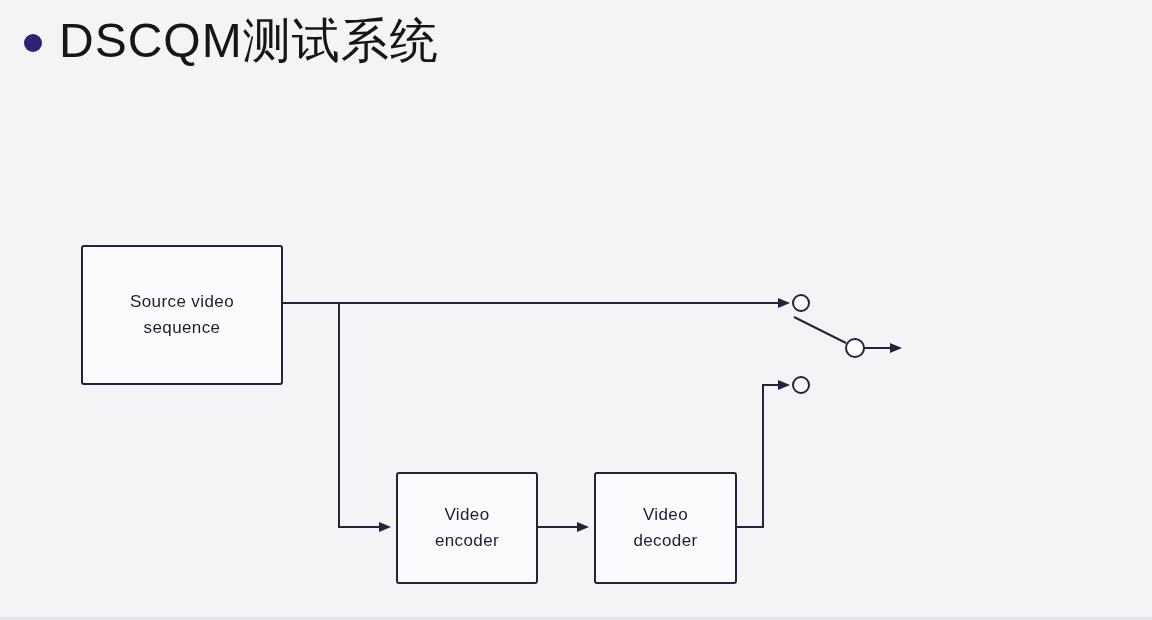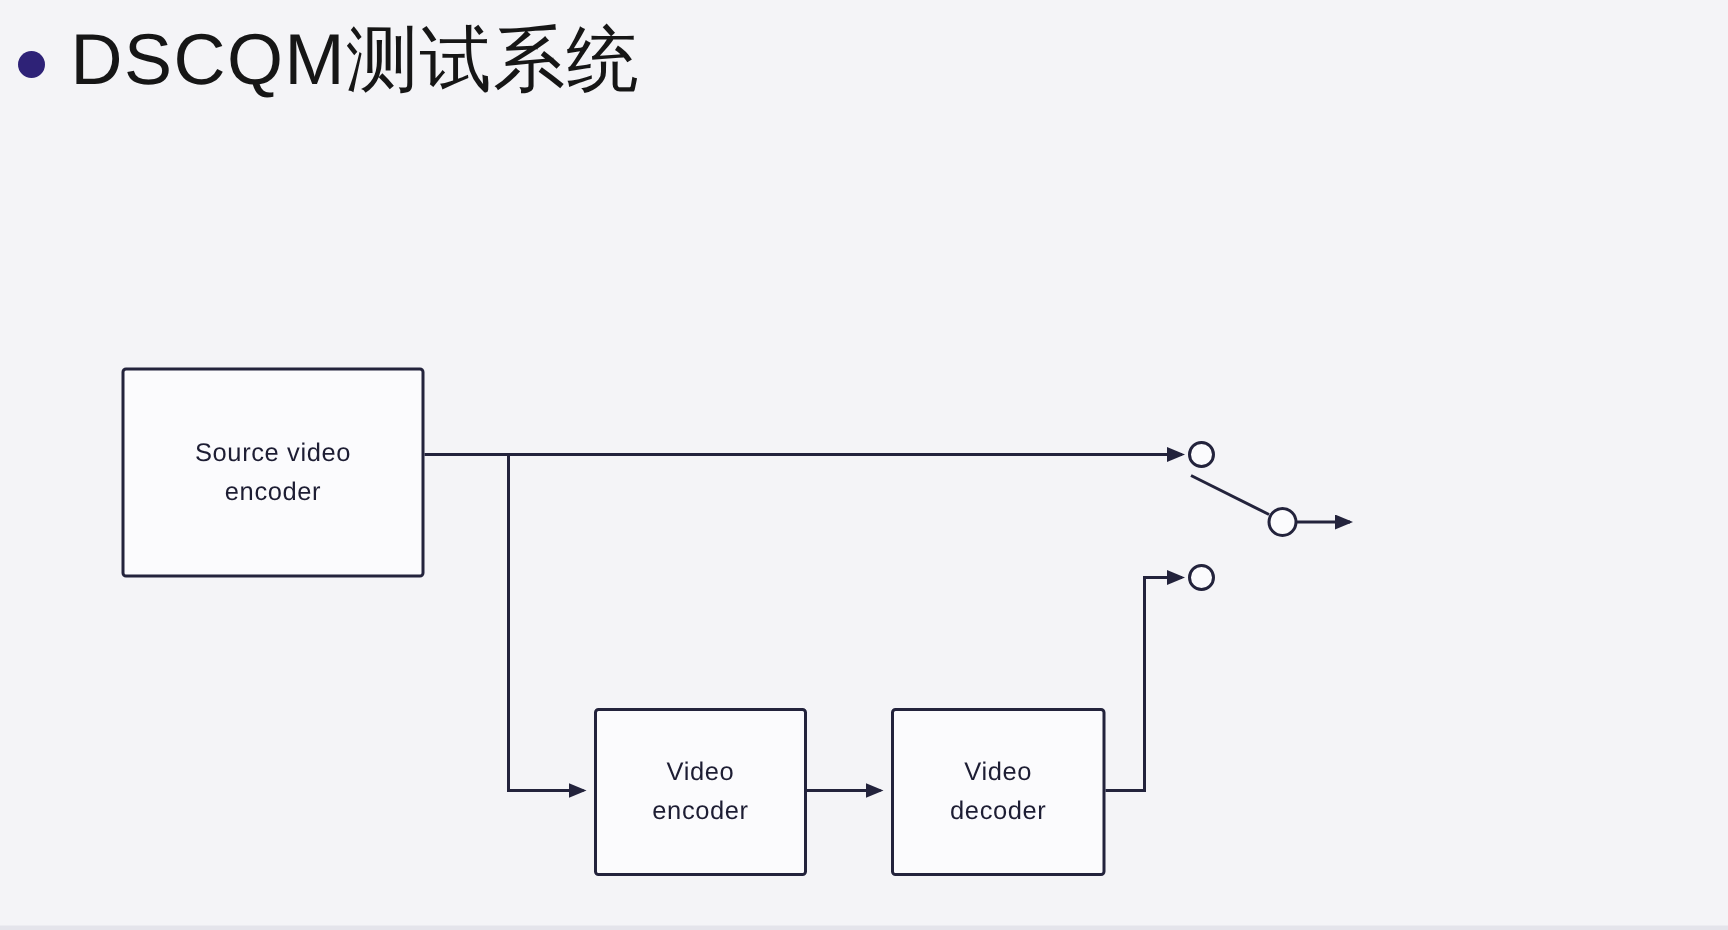--- a/index.html
+++ b/index.html
@@ -17,21 +17,21 @@
   .slide {
     position: relative;
     width: 1152px;
     height: 620px;
     background: var(--bg);
     overflow: hidden;
   }
 
   .title-row {
     position: absolute;
-    left: 12px;
+    left: 24px;
     top: 13px;
     display: flex;
     align-items: center;
     gap: 17px;
   }
   .bullet {
     width: 18px;
     height: 18px;
     border-radius: 50%;
     background: var(--bullet);
@@ -129,21 +129,21 @@
 
       <path class="wire" d="M863 348 H900" marker-end="url(#arrow)"></path>
 
       <circle class="node" cx="801" cy="303" r="8"></circle>
       <circle class="node" cx="801" cy="385" r="8"></circle>
       <circle class="node" cx="855" cy="348" r="9"></circle>
     </svg>
 
     <div class="box box-source">
       <span class="label">Source video
-encoder</span>
+sequence</span>
     </div>
 
     <div class="box box-encoder">
       <span class="label">Video
 encoder</span>
     </div>
 
     <div class="box box-decoder">
       <span class="label">Video
 decoder</span>

